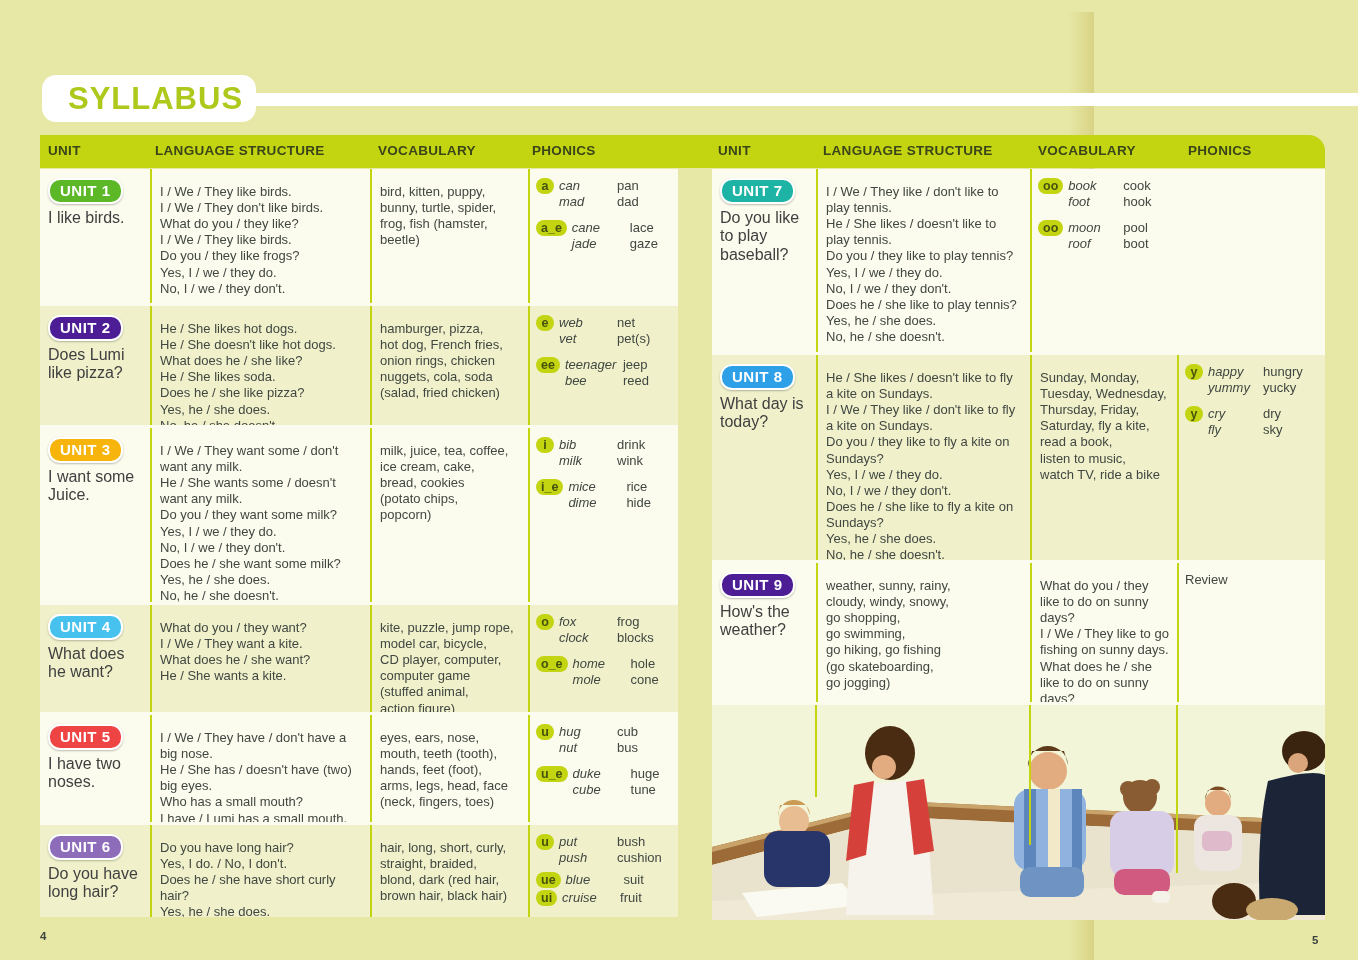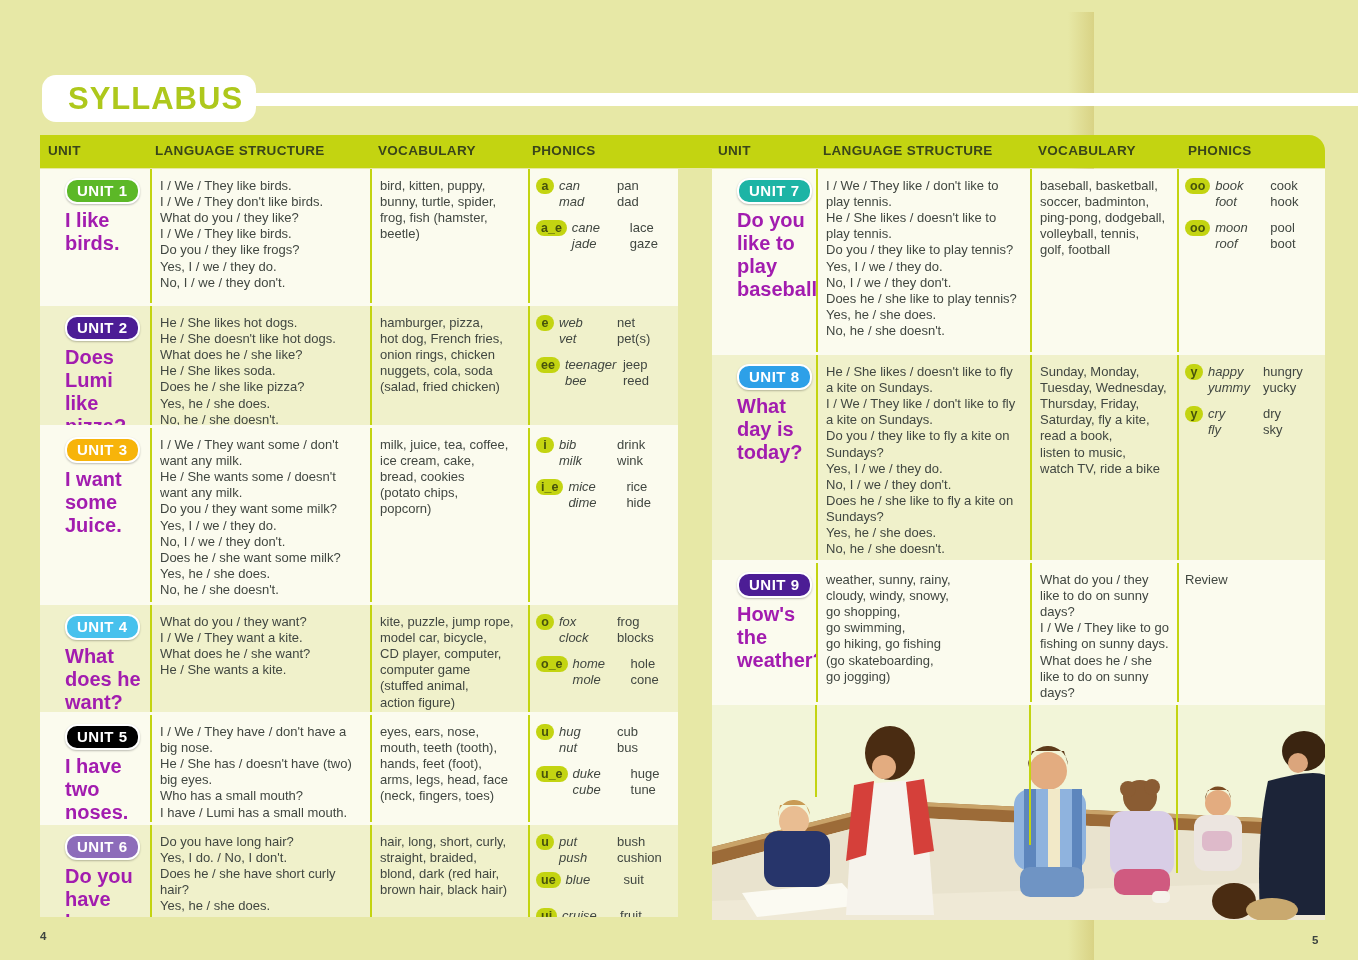--- a/index.html
+++ b/index.html
@@ -25,29 +25,29 @@
   .tleft  { left:40px;  top:157px; width:638px; }
   .tright { left:712px; top:157px; width:613px; }
   .row { display:grid; width:100%; position:relative; }
   .tleft  .row { grid-template-columns:110px 220px 158px 150px; }
   .tright .row { grid-template-columns:104px 214px 147px 148px; }
   .row + .row { border-top:3px solid #fbfbef; }
   .bg-light { background:#fbfbee; }
   .bg-alt   { background:#f0f1cb; }
   .h134{height:134px}.h122{height:122px}.h177{height:177px}.h110{height:110px}.h95{height:95px}
   .h183{height:183px}.h208{height:208px}.h142{height:142px}.h215{height:215px}
-  .cell { padding:9px 8px 6px 8px; overflow:hidden; }
+  .cell { padding:15px 8px 6px 8px; overflow:hidden; }
   .cell + .cell { border-left:2px solid #c3d411; }
   .pre { white-space:pre-line; }
   .body-text { font-size:13px; line-height:1.24; color:#414741; }
-  .unit-cell { padding:9px 6px 4px 25px; }
+  .unit-cell { padding:9px 6px 4px 8px; }
   .badge { display:inline-block; padding:2px 10px 3px 10px; border-radius:12px; border:2px solid #ffffff;
     color:#ffffff; font-weight:bold; font-size:15px; letter-spacing:0.5px; white-space:nowrap;
     box-shadow:0 1px 2px rgba(0,0,0,0.25); }
-  .unit-title { margin-top:5px; font-size:20px; font-weight:bold; color:#a21caf; line-height:1.15; max-width:96px; }
+  .unit-title { margin-top:5px; font-size:16px; font-weight:normal; color:#404040; line-height:1.15; max-width:96px; }
 
   
   .ph-cell { padding:9px 4px 6px 6px; }
   .ph-entry { display:flex; align-items:flex-start; margin-bottom:9px; }
   .bub { background:#c3d411; color:#46520c; font-weight:bold; font-size:12.5px; border-radius:10px;
     padding:1px 5px; min-width:18px; text-align:center; margin-right:5px; flex:0 0 auto; }
   .pcol { font-size:13px; line-height:1.25; color:#414741; flex:0 0 auto; }
   .pcol1 { width:58px;font-style:italic; }
   .tright .pcol1 { width:55px; }
   .ph-review { font-size:13px; color:#414741; }
@@ -219,21 +219,21 @@
           <span class="pcol pcol1 pre">home
 mole</span>
           <span class="pcol pre">hole
 cone</span>
         </div>
       </div>
     </div>
 
     <div class="row bg-light h110">
       <div class="cell unit-cell">
-        <span class="badge" style="background-color: #000000;">UNIT 5</span>
+        <span class="badge" style="background-color: #ef4444;">UNIT 5</span>
         <div class="unit-title">I have two noses.</div>
       </div>
       <div class="cell body-text pre">I / We / They have / don't have a big nose.
 He / She has / doesn't have (two) big eyes.
 Who has a small mouth?
 I have / Lumi has a small mouth.</div>
       <div class="cell body-text pre">eyes, ears, nose,
 mouth, teeth (tooth),
 hands, feet (foot),
 arms, legs, head, face
@@ -271,21 +271,21 @@
 blond, dark (red hair,
 brown hair, black hair)</div>
       <div class="cell ph-cell">
         <div class="ph-entry" style="margin-bottom:5px">
           <span class="bub">u</span>
           <span class="pcol pcol1 pre">put
 push</span>
           <span class="pcol pre">bush
 cushion</span>
         </div>
-        <div class="ph-entry" style="margin-bottom:20px">
+        <div class="ph-entry" style="margin-bottom:2px">
           <span class="bub">ue</span>
           <span class="pcol pcol1 pre">blue</span>
           <span class="pcol pre">suit</span>
         </div>
         <div class="ph-entry">
           <span class="bub">ui</span>
           <span class="pcol pcol1 pre">cruise</span>
           <span class="pcol pre">fruit</span>
         </div>
       </div>
@@ -300,25 +300,20 @@
         <div class="unit-title">Do you like to play baseball?</div>
       </div>
       <div class="cell body-text pre">I / We / They like / don't like to play tennis.
 He / She likes / doesn't like to play tennis.
 Do you / they like to play tennis?
 Yes, I / we / they do.
 No, I / we / they don't.
 Does he / she like to play tennis?
 Yes, he / she does.
 No, he / she doesn't.</div>
-      <div class="cell body-text pre">baseball, basketball,
-soccer, badminton,
-ping-pong, dodgeball,
-volleyball, tennis,
-golf, football</div>
       <div class="cell ph-cell">
         <div class="ph-entry">
           <span class="bub">oo</span>
           <span class="pcol pcol1 pre">book
 foot</span>
           <span class="pcol pre">cook
 hook</span>
         </div>
         <div class="ph-entry">
           <span class="bub">oo</span>

